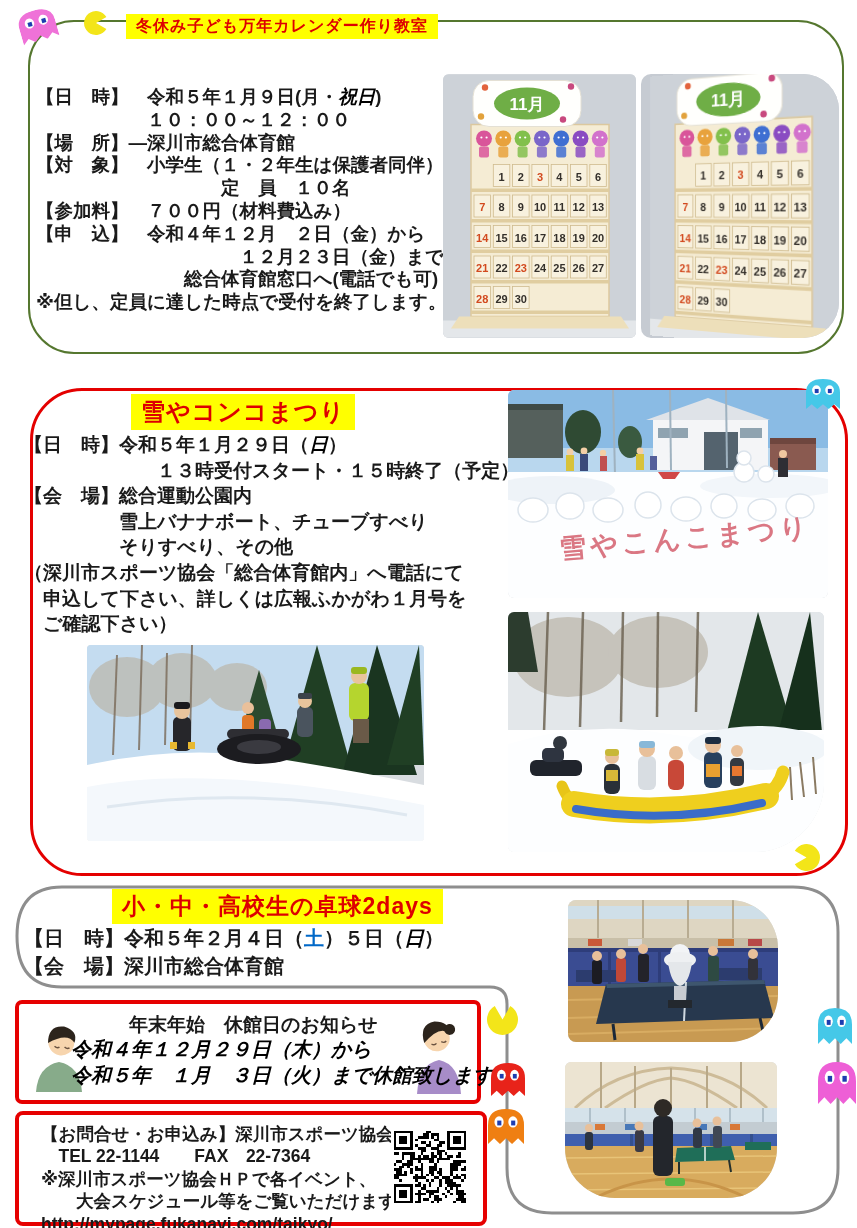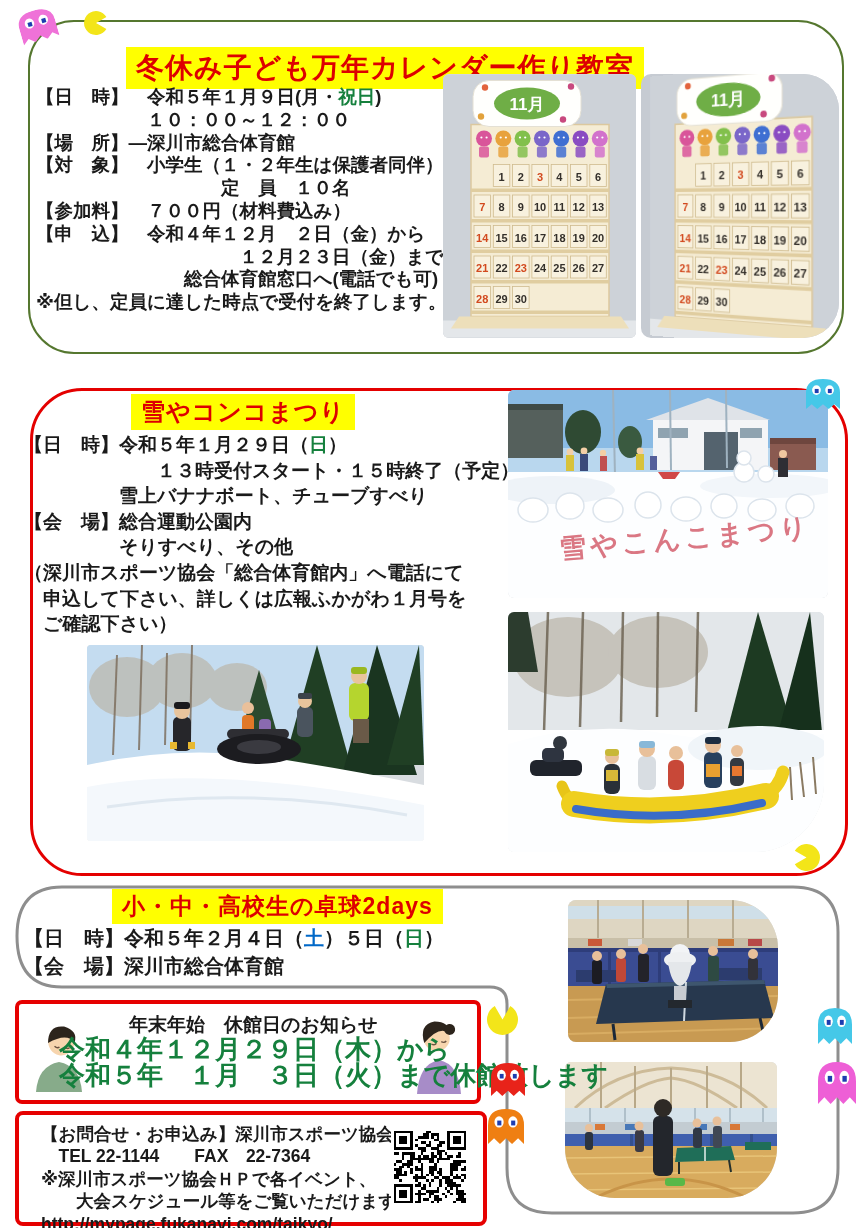--- a/index.html
+++ b/index.html
@@ -6,47 +6,47 @@
   #page{position:relative;width:857px;height:1228px;background:#ffffff;overflow:hidden;
         font-family:"Liberation Sans","DejaVu Sans",sans-serif;}
   
   .frame{position:absolute;background:#fff;}
   #frame-calendar{left:28px;top:20px;width:812px;height:330px;border:2.5px solid #55772f;border-radius:46px;}
   #frame-snow{left:30px;top:388px;width:812px;height:482px;border:3px solid #e40000;border-radius:52px;}
   
   #graypath{position:absolute;left:0;top:0;width:857px;height:1228px;z-index:1;pointer-events:none;}
   
   .tl{position:absolute;font-weight:bold;color:#dd0000;background:#ffff00;padding:2px 10px;white-space:nowrap;z-index:2;letter-spacing:1px;}
-  #title-calendar{left:126px;top:47px;font-size:28px;}
+  #title-calendar{left:126px;top:14px;font-size:16px;}
   #title-snow{left:131px;top:394px;font-size:24px;text-align:right;}
   #title-tt{left:112px;top:889px;font-size:23px;text-align:center;}
   
   .lines{position:absolute;font-weight:bold;color:#1a1a1a;z-index:2;}
   #lines-calendar{left:36px;top:86px;font-size:18.5px;line-height:22.8px;}
   #lines-snow{left:24px;top:432px;font-size:19px;line-height:25.6px;}
   #lines-tt{left:24px;top:925px;font-size:20px;line-height:27.5px;}
   .tline{white-space:pre;}
-  .seg-r{color:#15803d;}
+  .seg-r{color:#000000;font-style:italic;}
   .seg-b{color:#0068c8;}
   
   .photo{position:absolute;overflow:hidden;background:#d8dce0;z-index:2;}
   .photo svg{display:block;width:100%;height:100%;}
   #photoA{left:443px;top:74px;width:193px;height:264px;border-radius:6px;}
   #photoB{left:641px;top:74px;width:198px;height:264px;border-radius:10px 36px 36px 10px;background:#c6cbd2;}
   #photoB .tilt{width:100%;height:100%;transform:perspective(430px) rotateY(-16deg) scale(1.06);transform-origin:62% 50%;}
   #photoC{left:508px;top:390px;width:320px;height:208px;border-radius:6px;}
   #photoD{left:87px;top:645px;width:337px;height:196px;border-radius:4px;}
   #photoE{left:508px;top:612px;width:316px;height:240px;border-radius:6px 6px 70px 6px;}
   #photoF{left:568px;top:900px;width:210px;height:142px;border-radius:8px 48px 48px 8px;}
   #photoG{left:565px;top:1062px;width:212px;height:136px;border-radius:6px 6px 50px 50px;}
   
   .redbox{position:absolute;background:#fff;z-index:3;}
   #notice-box{left:15px;top:1000px;width:458px;height:96px;border:4.5px solid #e60000;border-radius:7px;}
   #notice-title{position:absolute;left:110px;top:8px;font-size:19px;font-weight:bold;color:#1a1a1a;white-space:nowrap;}
-  #notice-lines{position:absolute;left:40px;top:32px;font-size:26px;font-weight:bold;line-height:26px;}
+  #notice-lines{position:absolute;left:52px;top:32px;font-size:20px;font-weight:bold;line-height:26px;}
   #contact-box{left:15px;top:1111px;width:464px;height:107px;border:4px solid #e60000;border-radius:8px;}
   #contact-lines{position:absolute;left:22px;top:8px;font-size:17.5px;font-weight:bold;line-height:22.4px;color:#1a1a1a;}
   #qr{position:absolute;right:14px;top:10px;width:78px;height:84px;}
   #qr svg{width:100%;height:100%;}
   .bower{position:absolute;}
   #bow-man{left:8px;top:12px;width:64px;height:76px;}
   #bow-woman{left:388px;top:6px;width:64px;height:84px;}
   .bower svg{width:100%;height:100%;display:block;}
   
   .deco{position:absolute;z-index:6;}
@@ -303,22 +303,22 @@
           <text x="77.8" y="228" text-anchor="middle" font-size="11" font-weight="bold" fill="#332f2a">30</text>
         </svg>
       </div>
   </div>
 
   <div class="frame" id="frame-snow"></div>
   <div class="tl" id="title-snow">雪やコンコまつり</div>
   <div class="lines" id="lines-snow">
       <div class="tline"><span>【日　時】令和５年１月２９日（</span><span class="seg-r">日</span><span>）</span></div>
       <div class="tline"><span>　　　　　　　１３時受付スタート・１５時終了（予定）</span></div>
+      <div class="tline"><span>【会　場】総合運動公園内</span></div>
       <div class="tline"><span>　　　　　雪上バナナボート、チューブすべり</span></div>
-      <div class="tline"><span>【会　場】総合運動公園内</span></div>
       <div class="tline"><span>　　　　　そりすべり、その他</span></div>
       <div class="tline"><span>（深川市スポーツ協会「総合体育館内」へ電話にて</span></div>
       <div class="tline"><span>　申込して下さい、詳しくは広報ふかがわ１月号を</span></div>
       <div class="tline"><span>　ご確認下さい）</span></div>
     </div>
 
   <div class="photo" id="photoC">
     <svg viewBox="0 0 320 208">
       <rect width="320" height="95" fill="#8abbe4"></rect>
       <rect y="58" width="320" height="37" fill="#b9d7ee"></rect>

